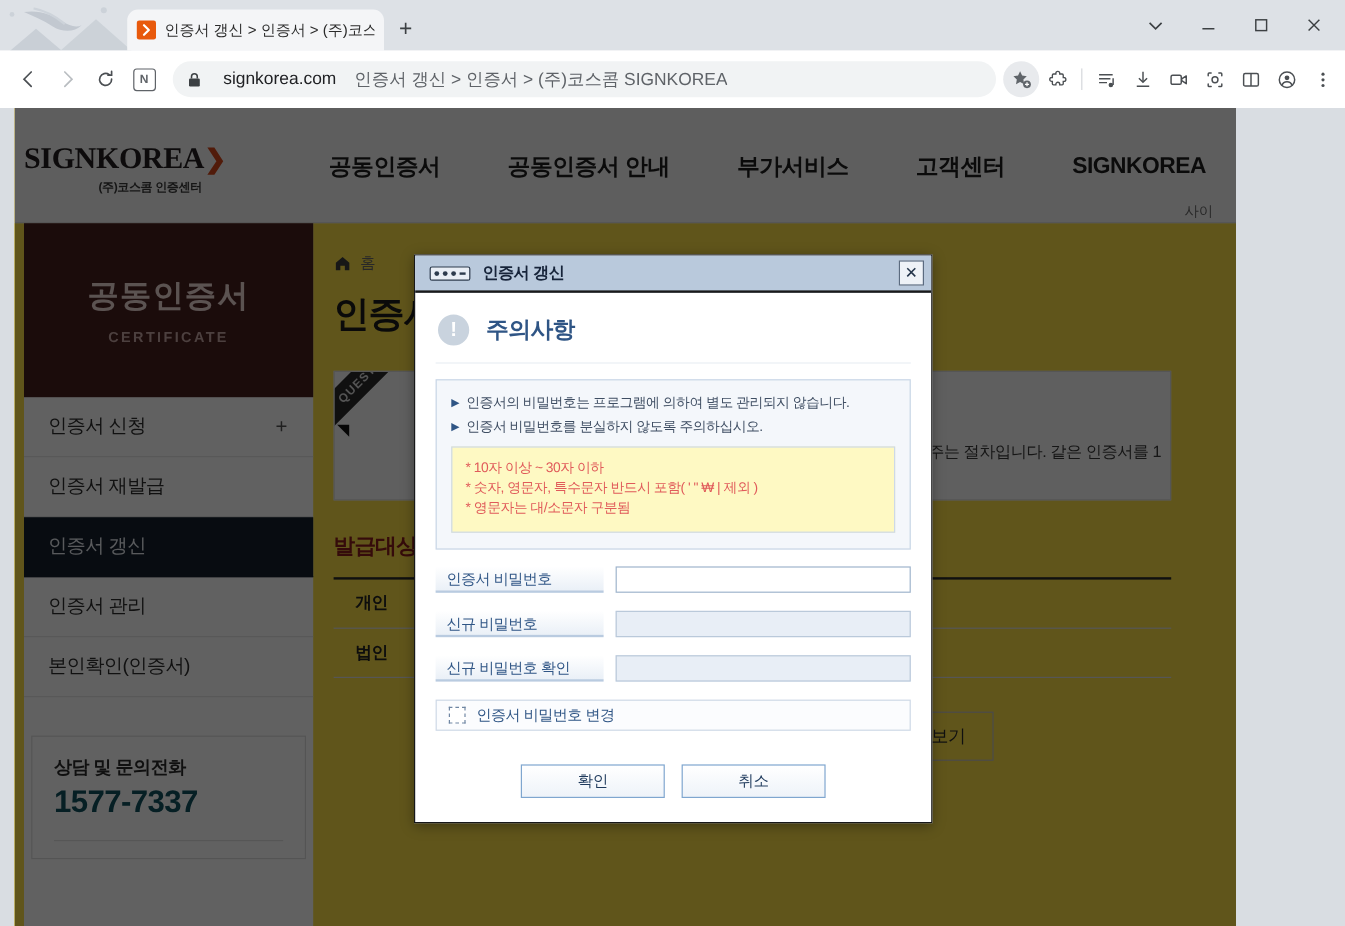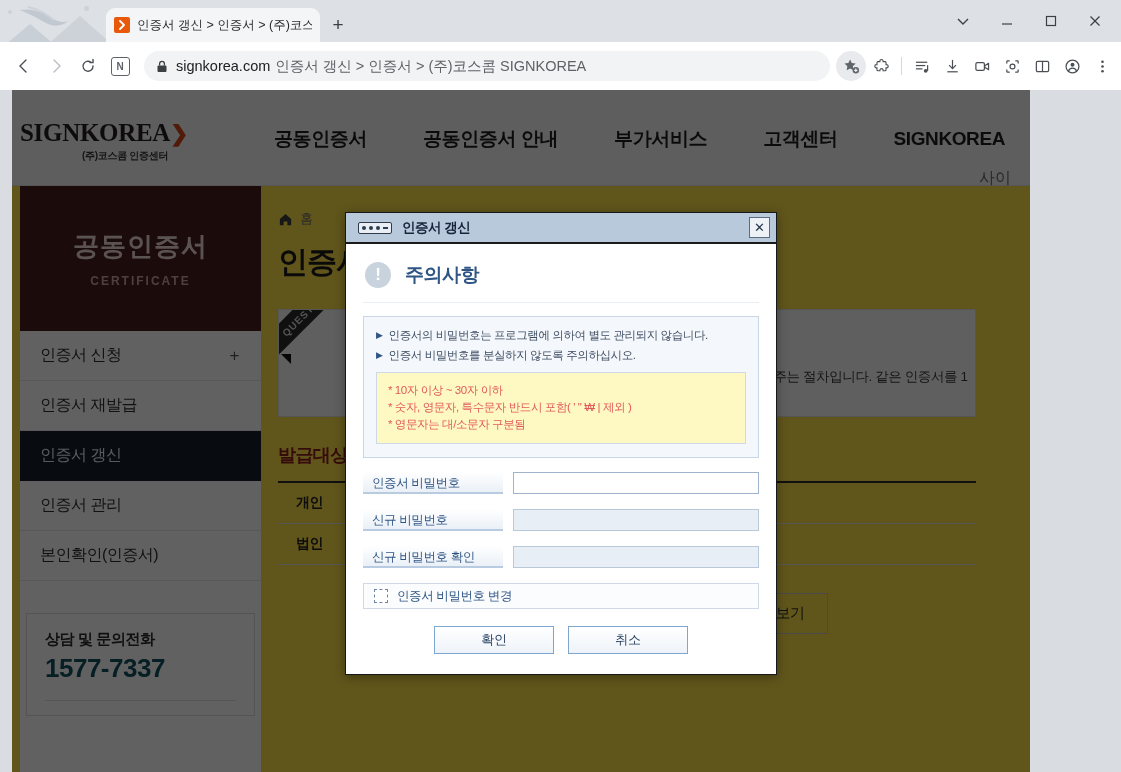--- a/index.html
+++ b/index.html
@@ -35,21 +35,21 @@
   .wbtn svg{display:block;}
 
   .navbar{position:absolute;left:0;top:42px;width:1121px;height:48px;background:#ffffff;
           display:flex;align-items:center;}
   .navicon{width:32px;height:32px;display:flex;align-items:center;justify-content:center;
            color:#4b4f53;flex:0 0 32px;}
   .navicon.dim{color:#b9bdc1;}
   .nbox{width:17px;height:17px;border:1.4px solid #5f6368;border-radius:3px;font-size:10px;
         display:flex;align-items:center;justify-content:center;color:#5f6368;font-weight:600;}
   .omnibox{flex:1;height:30px;background:#f1f3f4;border-radius:16px;margin:0 6px 0 8px;
-           display:flex;align-items:center;padding:0 12px;box-sizing:border-box;overflow:hidden;}
+           display:flex;align-items:center;padding:0 12px;box-sizing:border-box;overflow:hidden;gap:10px;}
   .lock{margin-right:8px;color:#3c4043;display:flex;}
   .url-strong{font-size:14.5px;color:#202124;white-space:nowrap;}
   .url-dim{font-size:14.5px;color:#5f6368;white-space:nowrap;margin-left:5px;overflow:hidden;}
   .tbicons{display:flex;align-items:center;padding-right:4px;}
   .tbi{width:30px;height:30px;display:flex;align-items:center;justify-content:center;color:#4b4f53;}
   .tbi.active{background:#e8eaed;border-radius:50%;}
   .tbsep{width:1px;height:18px;background:#d5d8db;margin:0 5px;}
 
   
   .page{position:absolute;left:12px;top:90px;width:1018px;height:682px;background:#fde047;overflow:hidden;}
@@ -57,21 +57,21 @@
 
   .site-header{position:absolute;left:0;top:0;width:1121px;height:95px;background:#f7f7f7;
                border-bottom:1px solid #e2e2e2;}
   .logo{position:absolute;left:8px;top:30px;}
   .logo-main{font-family:"Liberation Serif","DejaVu Serif",serif;font-size:25px;font-weight:700;
              color:#231f20;letter-spacing:-.3px;line-height:1;}
   .chev{color:#d6491c;font-size:22px;font-weight:700;}
   .logo-sub{font-size:10px;color:#3a3a3a;margin-top:4px;margin-left:62px;font-weight:600;letter-spacing:-.3px;}
   .gnb{position:absolute;left:262px;top:36px;display:flex;align-items:center;gap:56px;}
   .gnb-item{font-size:19px;font-weight:700;color:#1d1d1d;white-space:nowrap;letter-spacing:-.4px;}
-  .gnb-right{position:absolute;right:-6px;top:42px;font-size:16px;color:#6b6b6b;white-space:nowrap;}
+  .gnb-right{position:absolute;right:-6px;top:42px;font-size:12px;color:#6b6b6b;white-space:nowrap;}
 
   .sidebar{position:absolute;left:8px;top:96px;width:241px;bottom:0;background:#ffffff;}
   .side-head{height:145px;background:#49201f;display:flex;flex-direction:column;
              align-items:center;justify-content:center;}
   .side-head .t1{font-size:26px;font-weight:700;color:#efd9d6;letter-spacing:1px;}
   .side-head .t2{font-size:12px;font-weight:700;color:#c9a9a5;letter-spacing:2px;margin-top:10px;}
   .side-item{height:50px;border-bottom:1px solid #e7e7e7;display:flex;align-items:center;
              justify-content:space-between;padding:0 22px 0 20px;box-sizing:border-box;
              font-size:16px;color:#2f2f2f;letter-spacing:-.5px;}
   .side-item.active{background:#15202e;color:#e9edf2;border-bottom-color:#15202e;}
@@ -139,21 +139,21 @@
   .frow{display:flex;align-items:center;margin-bottom:15px;}
   .flabel{width:140px;flex:0 0 140px;height:22px;line-height:22px;font-size:12.5px;color:#2f5585;
           background:linear-gradient(to bottom,#ffffff 0%,#eaf0f7 100%);
           border-bottom:2px solid #b9cbe0;padding-left:9px;box-sizing:border-box;letter-spacing:-.4px;}
   .finput{flex:1;height:22px;margin-left:10px;border:1px solid #9fb4cc;background:#ffffff;box-sizing:border-box;}
   .finput.disabled{background:#e8eef6;border-color:#bac9da;}
   .chkrow{border:1px solid #cfd9e6;background:#fbfcfe;height:26px;display:flex;
           align-items:center;padding:0 10px;box-sizing:border-box;}
   .chkbox{width:12px;height:12px;border:1px dashed #6f86a3;background:#ffffff;flex:0 0 12px;}
   .chklabel{margin-left:9px;font-size:12.5px;color:#2f5585;letter-spacing:-.4px;}
-  .mbtns{margin-top:17px;display:flex;justify-content:center;gap:14px;padding-bottom:4px;}
+  .mbtns{margin-top:28px;display:flex;justify-content:center;gap:14px;padding-bottom:4px;}
   .mbtn{width:118px;height:26px;border:1px solid #7fa6cf;
         background:linear-gradient(to bottom,#ffffff 0%,#eef3f9 100%);
         font-size:13px;color:#1f3a5c;letter-spacing:-.3px;display:flex;align-items:center;
         justify-content:center;}
 </style>
 </head>
 <body>
 
 <div class="app">
 

